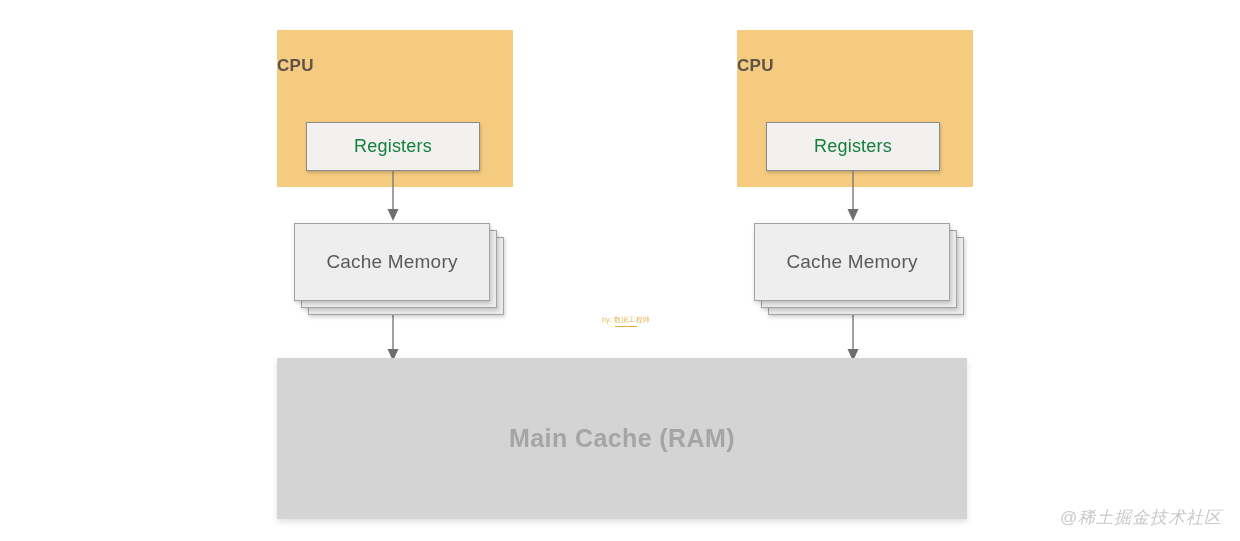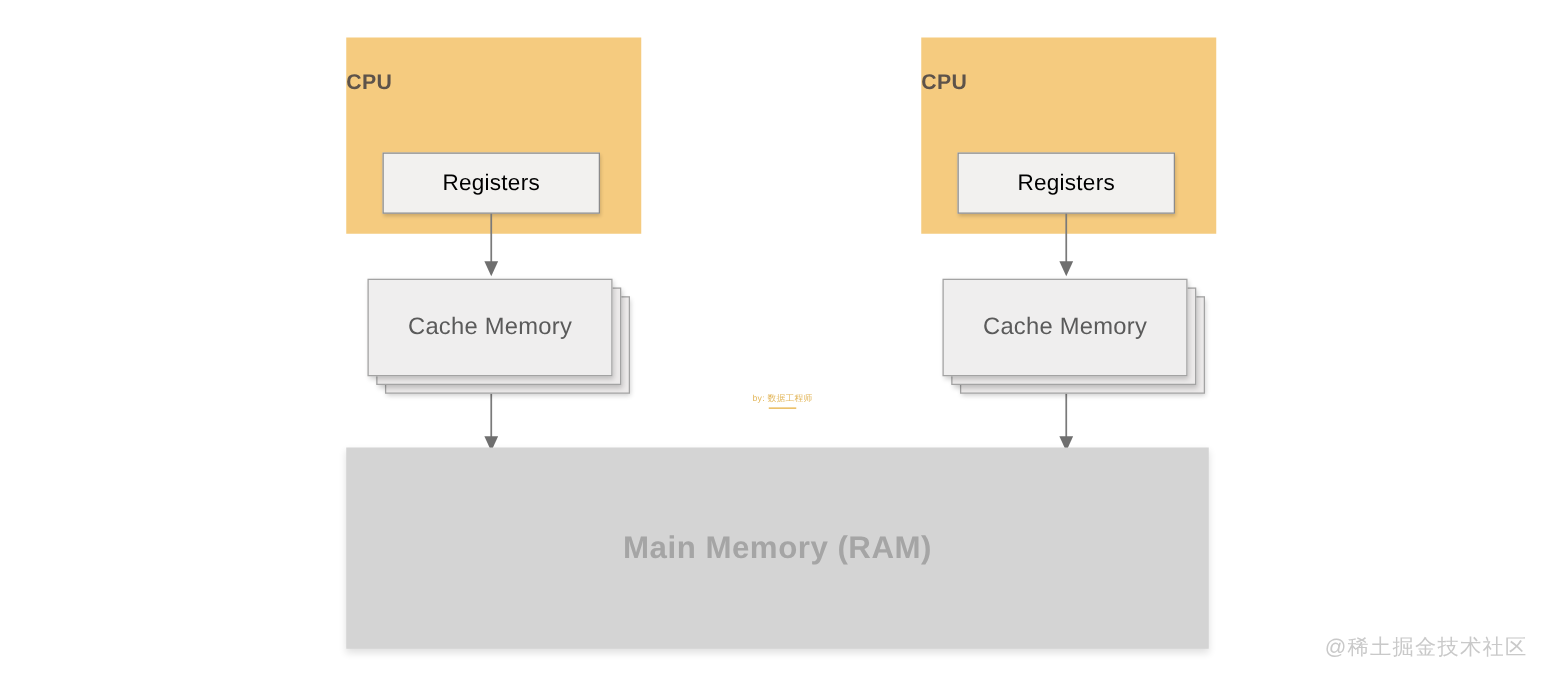--- a/index.html
+++ b/index.html
@@ -53,21 +53,21 @@
     background: #f2f1ef;
     border: 1px solid #8b8b8b;
     box-sizing: border-box;
     display: flex;
     align-items: center;
     justify-content: center;
     box-shadow: 1px 2px 3px rgba(0,0,0,0.18);
   }
   .registers-label {
     font-size: 18px;
-    color: #000000;
+    color: #15803d;
     letter-spacing: 0.2px;
   }
 
   
   .cache-stack {
     position: absolute;
     width: 214px;
     height: 100px;
     text-align: right;
   }
@@ -146,20 +146,21 @@
   }
   .wm-corner {
     position: absolute;
     right: 18px;
     bottom: 12px;
     font-size: 17px;
     color: #c9c9c9;
     letter-spacing: 1px;
     white-space: nowrap;
     user-select: none;
+    font-style: italic;
   }
 </style>
 </head>
 <body>
 
 <div id="canvas">
 
   <div class="cpu-block" style="left:277px; top:30px;">
     <div class="cpu-label">CPU</div>
     <div class="registers-box">
@@ -204,21 +205,21 @@
       <span class="cache-label">Cache Memory</span>
     </div>
   </div>
 
   <svg class="arrow-svg" style="left:840px; top:309px; width:26px; height:54px;" viewBox="0 0 26 54">
     <line x1="13" y1="0" x2="13" y2="43" stroke="#7a7a7a" stroke-width="1.4"></line>
     <polygon points="13,52 7.5,40 18.5,40" fill="#6f6f6f"></polygon>
   </svg>
 
   <div class="main-memory">
-    <span class="main-memory-label">Main Memory (RAM)</span>
+    <span class="main-memory-label">Main Cache (RAM)</span>
   </div>
 
   <div class="wm-center">
     <div class="wm-center-text">by: 数据工程师</div>
     <div class="wm-center-rule"></div>
   </div>
 
   <div class="wm-corner">@稀土掘金技术社区</div>
 
 </div>

